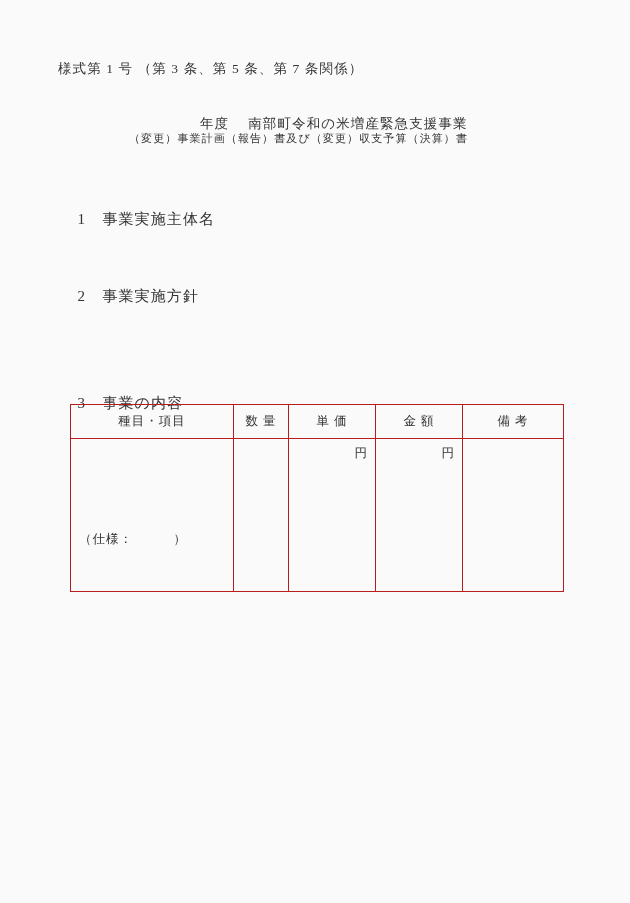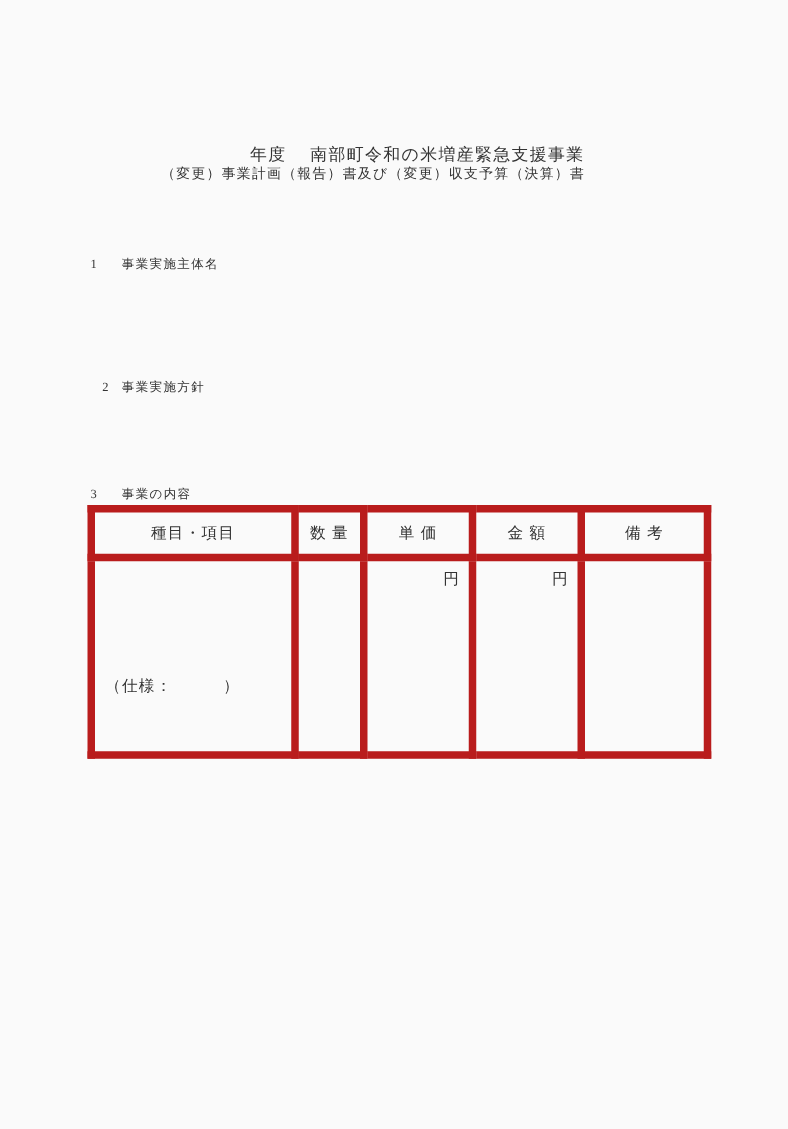--- a/index.html
+++ b/index.html
@@ -46,45 +46,45 @@
     top: 131px;
     font-size: 11px;
     letter-spacing: 1.1px;
     white-space: pre;
   }
 
   
   .section {
     position: absolute;
     left: 58px;
-    font-size: 10px;
+    font-size: 15px;
     letter-spacing: 1.1px;
     white-space: pre;
   }
   .section .sec-num {
     display: inline-block;
     width: 25px;
   }
   .sec-1 { top: 193px; }
-  .sec-2 { top: 292px; text-align: center; }
+  .sec-2 { top: 270px; }
   .sec-3 { top: 377px; }
 
   
   .form-table {
     position: absolute;
     left: 70px;
     top: 404px;
     width: 493px;
     border-collapse: collapse;
     table-layout: fixed;
     font-size: 12.5px;
     letter-spacing: 1px;
   }
   .form-table td {
-    border: 6px solid #b91c1c;
+    border: 1px solid #b91c1c;
     padding: 0;
     vertical-align: top;
   }
   .form-table .th-cell {
     text-align: center;
     height: 33px;
     line-height: 33px;
     vertical-align: middle;
     white-space: pre;
   }
@@ -139,20 +139,21 @@
   }
   .note-block { margin: 0 0 9px 0; }
   .note-block:last-child { margin-bottom: 0; }
   .note-1 { text-indent: 5px; }
 </style>
 </head>
 <body>
 
 <div class="page">
 
+  <div class="doc-ref">様式第 1 号 （第 3 条、第 5 条、第 7 条関係）</div>
 
   <div class="doc-title-1">年度　 南部町令和の米増産緊急支援事業</div>
 
   <div class="doc-title-2">（変更）事業計画（報告）書及び（変更）収支予算（決算）書</div>
 
   <div class="section sec-1">
     <span class="sec-num">1</span><span>事業実施主体名</span>
   </div>
 
   <div class="section sec-2">

